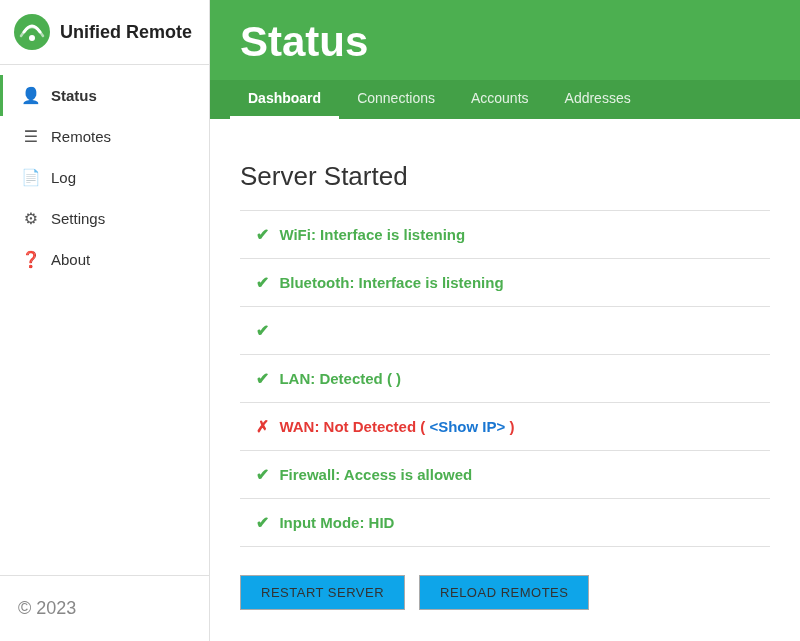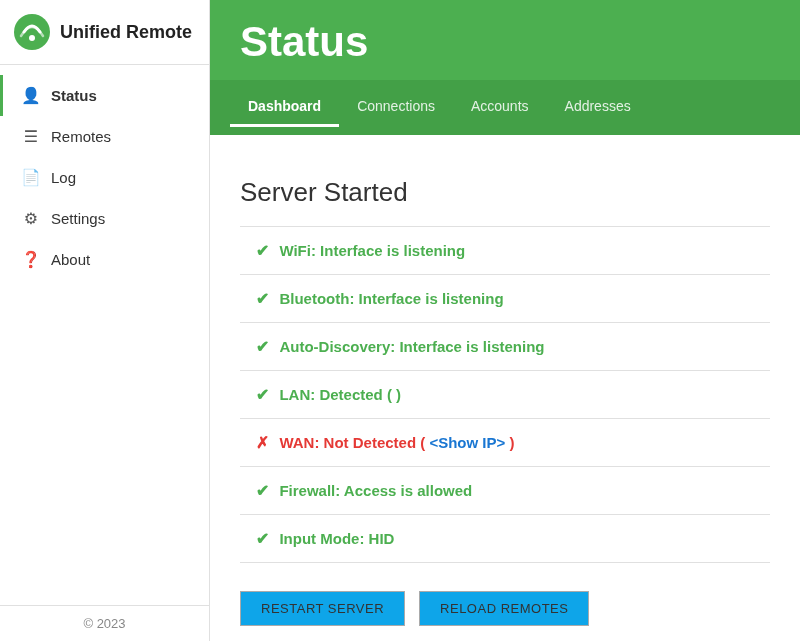--- a/index.html
+++ b/index.html
@@ -53,25 +53,24 @@
     .nav-icon {
       font-size: 16px;
       color: #555;
       width: 20px;
       text-align: center;
     }
     .nav-item.active .nav-icon {
       color: #333;
     }
     #sidebar-footer {
-      padding: 10px 18px;
-      font-size: 13px;
+      padding: 22px 18px;
+      font-size: 18px;
       color: #888;
       border-top: 1px solid #e0e0e0;
-      text-align: center;
     }
 
     
     #main {
       flex: 1;
       display: flex;
       flex-direction: column;
       overflow: hidden;
     }
     #main-header {
@@ -81,21 +80,21 @@
     #main-header-title {
       font-size: 42px;
       font-weight: bold;
       color: #fff;
     }
 
     
     #tabs {
       background: #43a047;
       display: flex;
-      padding: 8px 20px;
+      padding: 0 20px;
     }
     .tab {
       padding: 10px 18px;
       color: rgba(255,255,255,0.85);
       font-size: 14px;
       cursor: pointer;
       border-bottom: 3px solid transparent;
       font-weight: 500;
     }
     .tab.active {
@@ -226,21 +225,20 @@
         <span class="status-text-ok">WiFi: Interface is listening</span>
       </div>
 
       <div class="status-item">
         <span class="status-icon-ok">✔</span>
         <span class="status-text-ok">Bluetooth: Interface is listening</span>
       </div>
 
       <div class="status-item">
         <span class="status-icon-ok">✔</span>
-        <span class="status-text-ok">Auto-Discovery: Interface is listening</span>
       </div>
 
       <div class="status-item">
         <span class="status-icon-ok">✔</span>
         <span class="status-text-ok">
           <span>LAN: Detected (</span>
           <span>)</span>
         </span>
       </div>
 

